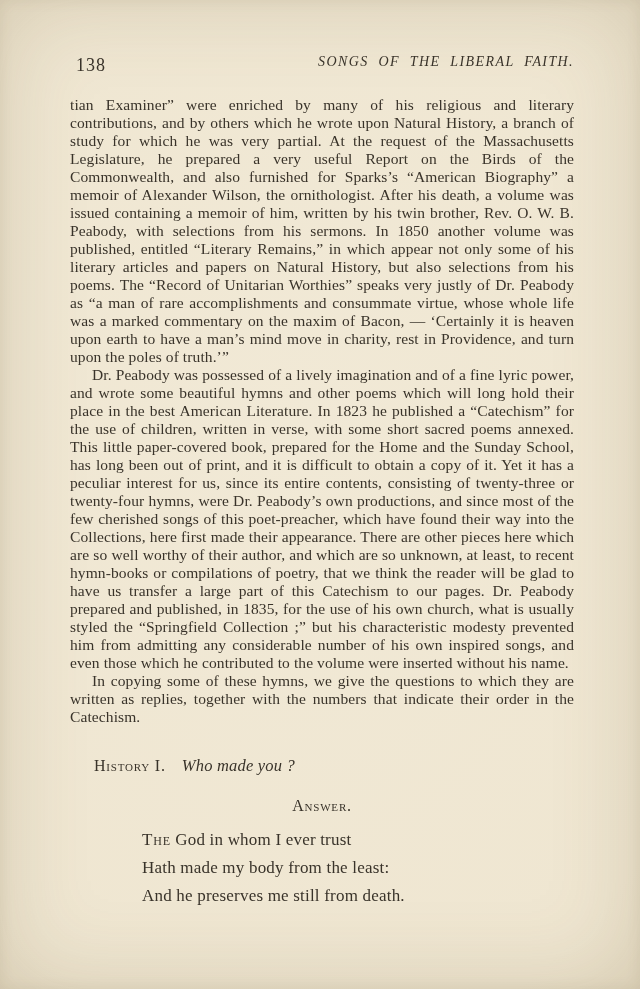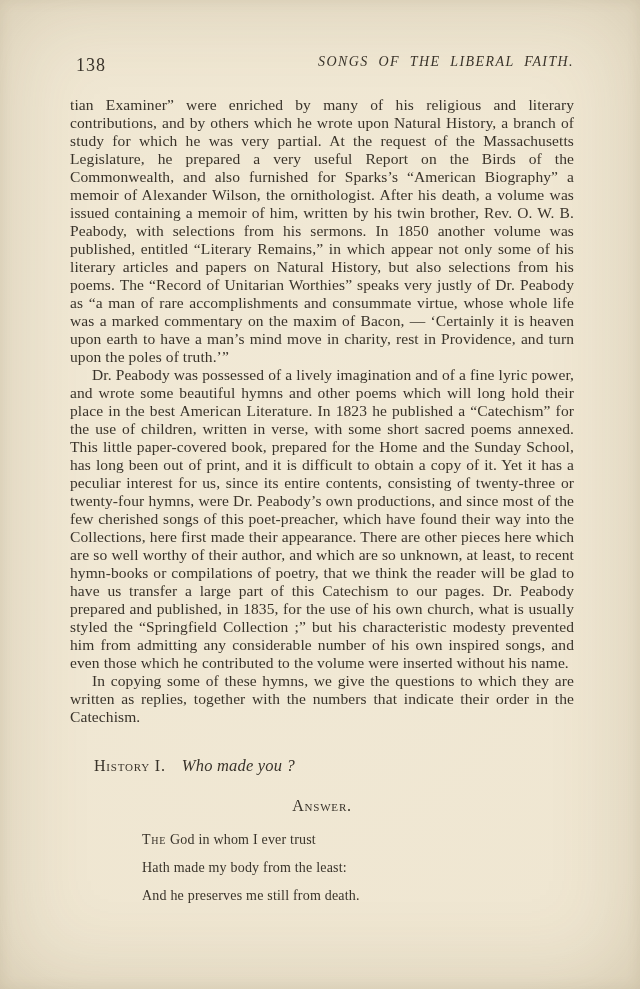--- a/index.html
+++ b/index.html
@@ -67,21 +67,21 @@
     margin-left:16px;
     letter-spacing:.2px;
   }
   .answer-label{
     text-align:center;
     margin-top:21px;
     font-size:16px;
   }
   .poem{
     margin:11px 0 0 72px;
-    font-size:14px;
+    font-size:17px;
     line-height:28px;
     letter-spacing:.2px;
   }
 </style>
 </head>
 <body>
 
 <div class="page">
 
   <header class="page-header">

